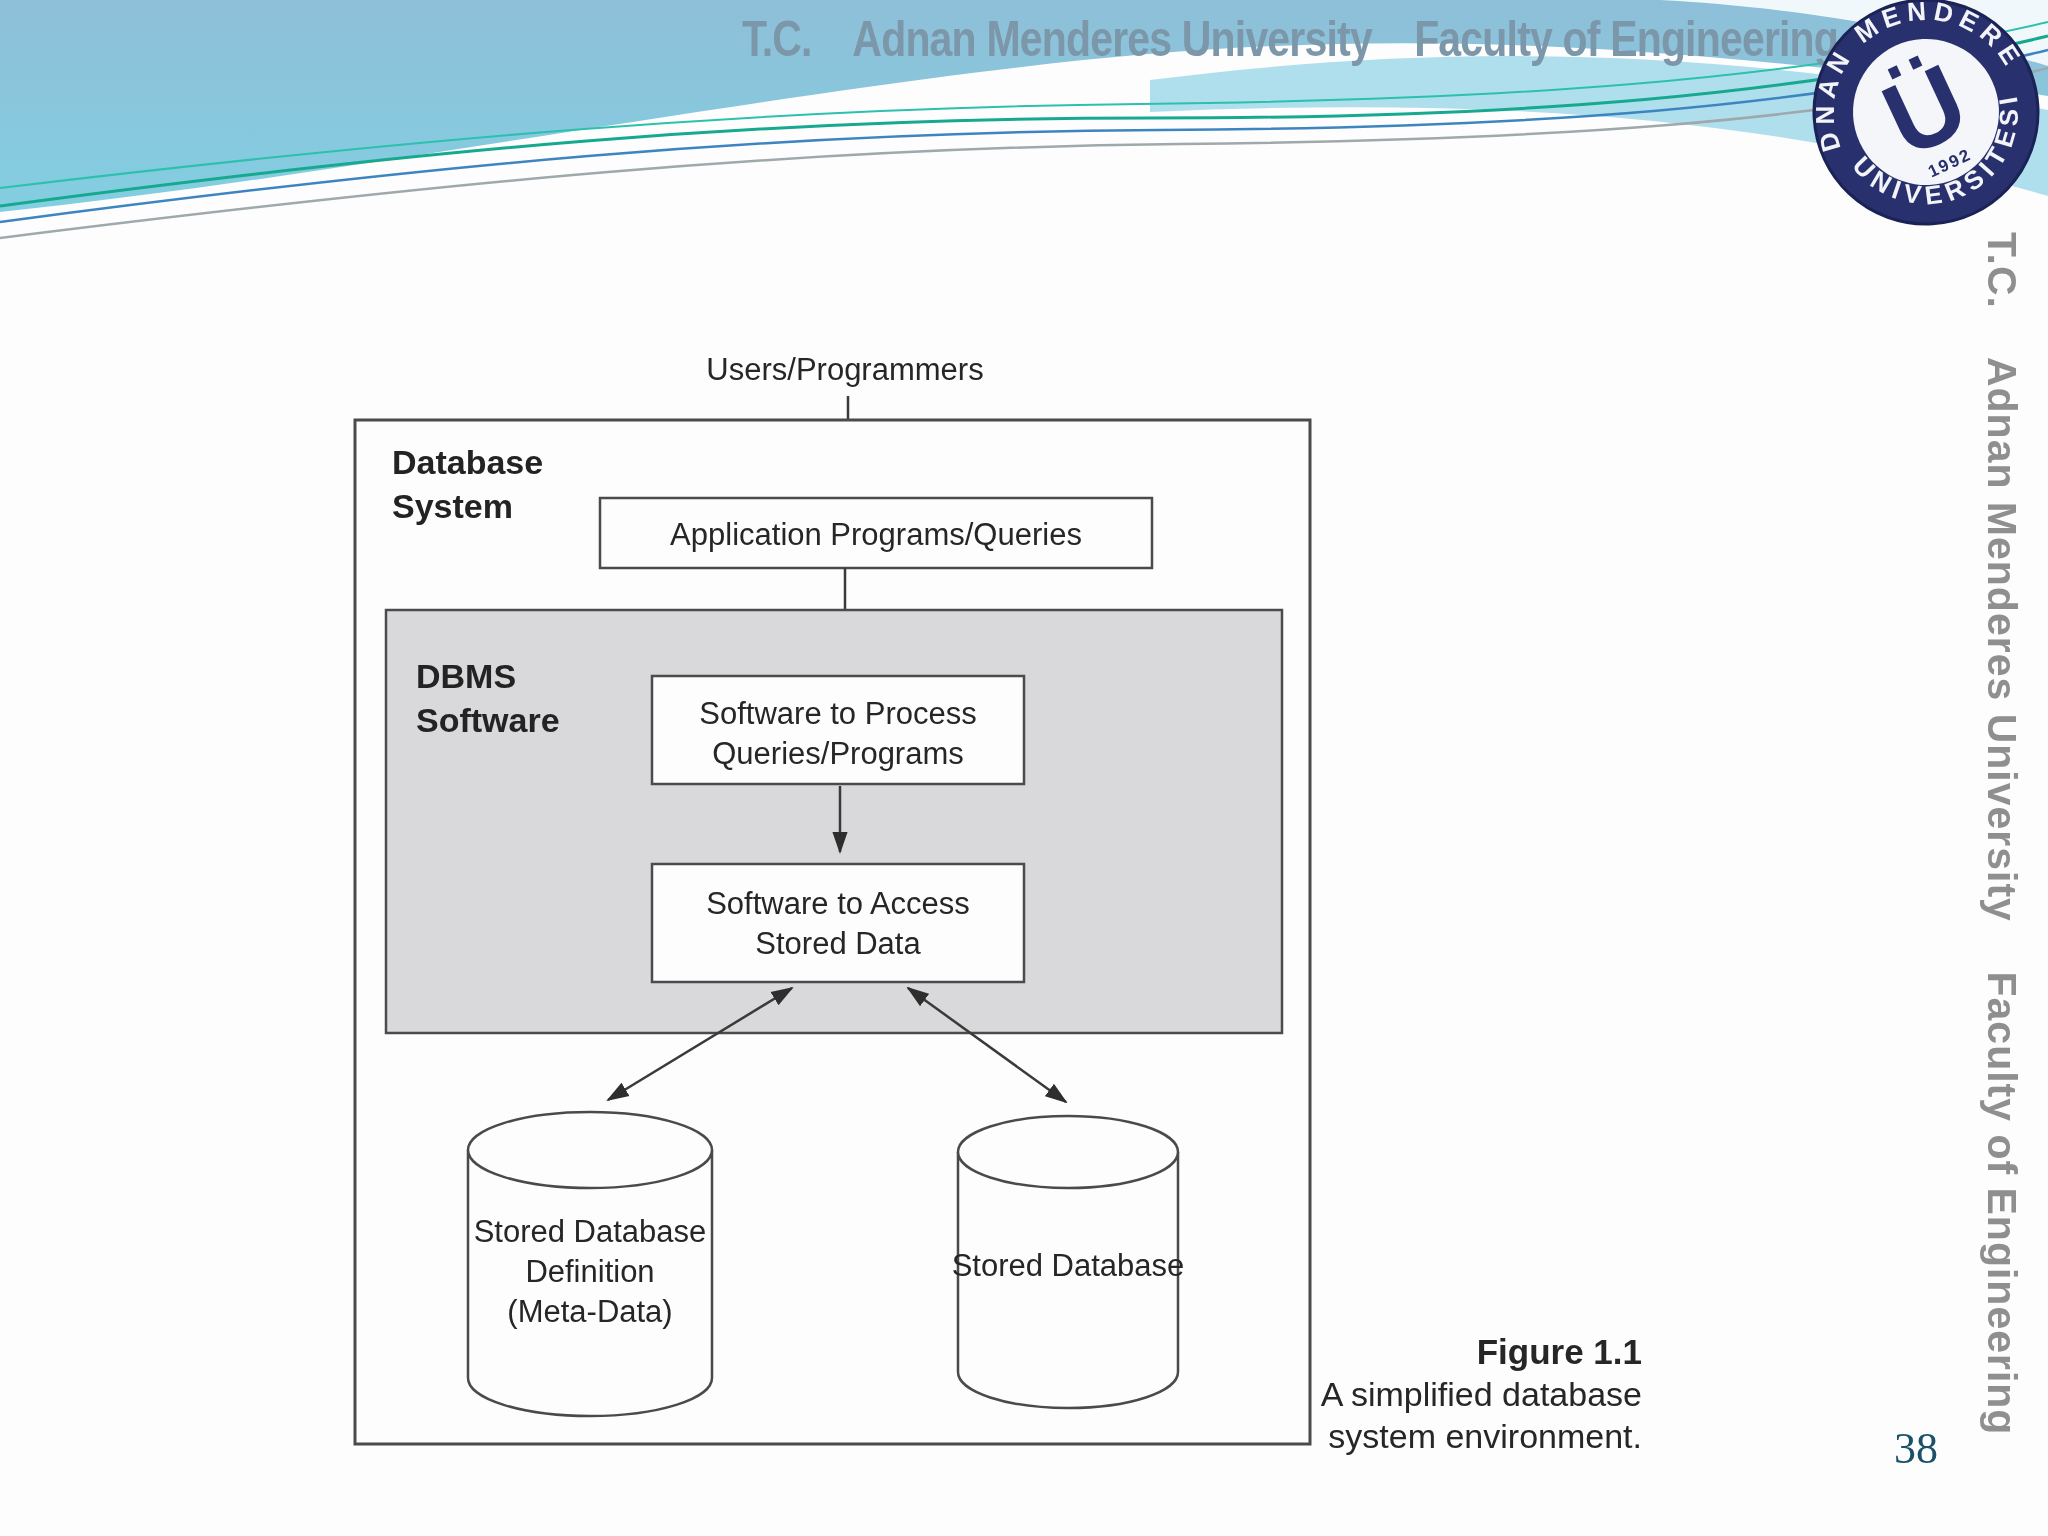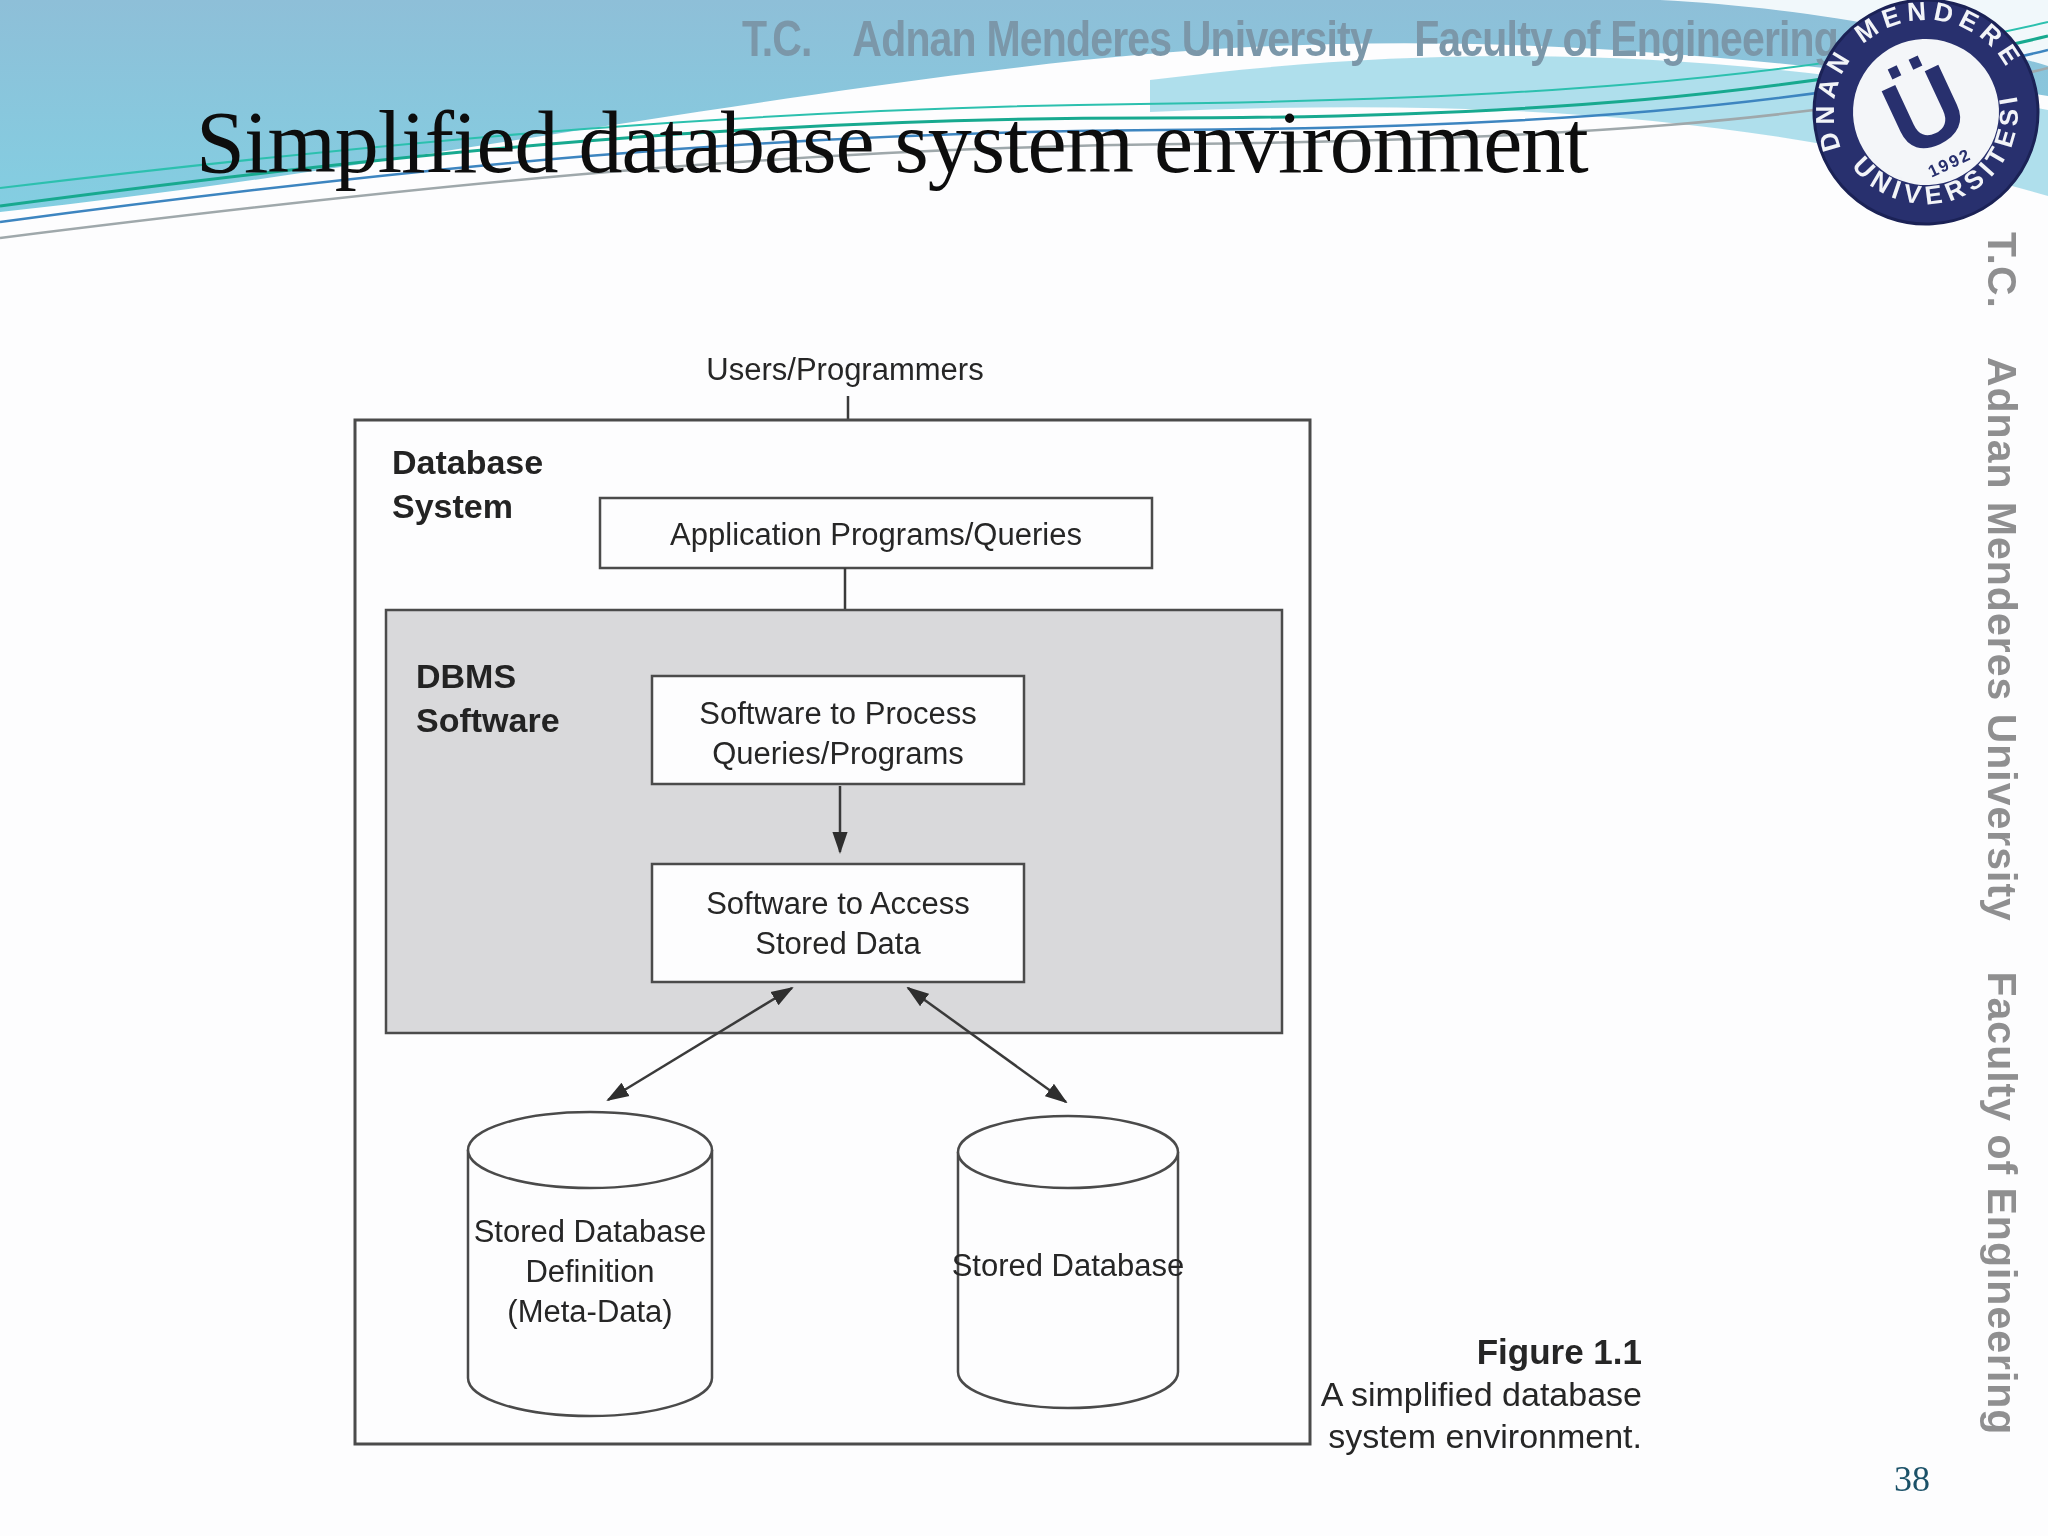--- a/index.html
+++ b/index.html
@@ -19,22 +19,22 @@
     letter-spacing:-1px;white-space:nowrap;
   }
   #logo{position:absolute;left:1806px;top:-8px;}
   #sidebar-institution{
     position:absolute;left:1978px;top:232px;height:1260px;
     writing-mode:vertical-rl;white-space:pre;
     font-size:41px;font-weight:bold;color:#8f8f90;letter-spacing:1px;
   }
   #diagram{position:absolute;left:0;top:0;}
   #page-number{
-    position:absolute;left:1894px;top:1458px;
-    font-family:"Liberation Serif",serif;font-size:36px;color:#1b5168;text-align:right;
+    position:absolute;left:1894px;top:1423px;
+    font-family:"Liberation Serif",serif;font-size:44px;color:#1b5168;text-align:right;
   }
   svg text{font-family:"Liberation Sans",sans-serif;fill:#262626;}
   .dlabel{font-size:31px;}
   .dbold{font-size:34px;font-weight:bold;fill:#232323;}
   .dcap{font-size:34px;}
   .dcapb{font-size:35px;font-weight:bold;}
   .logo-arc{font-size:26px;font-weight:bold;fill:#f2f4f8;letter-spacing:6px;}
 </style>
 </head>
 <body>
@@ -53,21 +53,20 @@
     <path d="M0,212 C 320,178 620,118 980,72 C 1300,32 1560,28 2048,96 L 2048,330 L 0,330 Z" fill="#fdfdfe"></path>
     <path d="M 1150,80 C 1420,46 1700,42 2048,110 L 2048,196 C 1760,112 1470,98 1150,112 Z" fill="#a6dcea" opacity="0.9"></path>
     <path d="M0,188 C 400,140 760,108 1140,104 C 1500,100 1790,82 2048,22" fill="none" stroke="#2cc0ae" stroke-width="2"></path>
     <path d="M0,206 C 420,150 760,118 1150,118 C 1520,118 1800,96 2048,36" fill="none" stroke="#17a98f" stroke-width="3"></path>
     <path d="M0,222 C 420,166 770,132 1160,130 C 1530,128 1810,108 2048,50" fill="none" stroke="#3d85c0" stroke-width="2.5"></path>
     <path d="M0,238 C 430,184 790,148 1180,144 C 1550,140 1830,122 2048,68" fill="none" stroke="#9fa8ab" stroke-width="2.5"></path>
   </svg>
 
   <div id="header-institution">T.C.    Adnan Menderes University    Faculty of Engineering</div>
 
-  <div id="slide-title">Simplified database system environment</div>
 
   <svg id="logo" width="240" height="240" viewBox="-120 -120 240 240">
     <g transform="rotate(-25)">
       <circle r="112" fill="#28306e" stroke="#1b2256" stroke-width="3"></circle>
       <circle r="73" fill="#f4f6f9"></circle>
       <defs>
         <path id="logo-top-arc" d="M -92,0 A 92,92 0 1 1 92,0"></path>
         <path id="logo-bottom-arc" d="M -92,0 A 92,92 0 0 0 92,0"></path>
       </defs>
       <text class="logo-arc">

